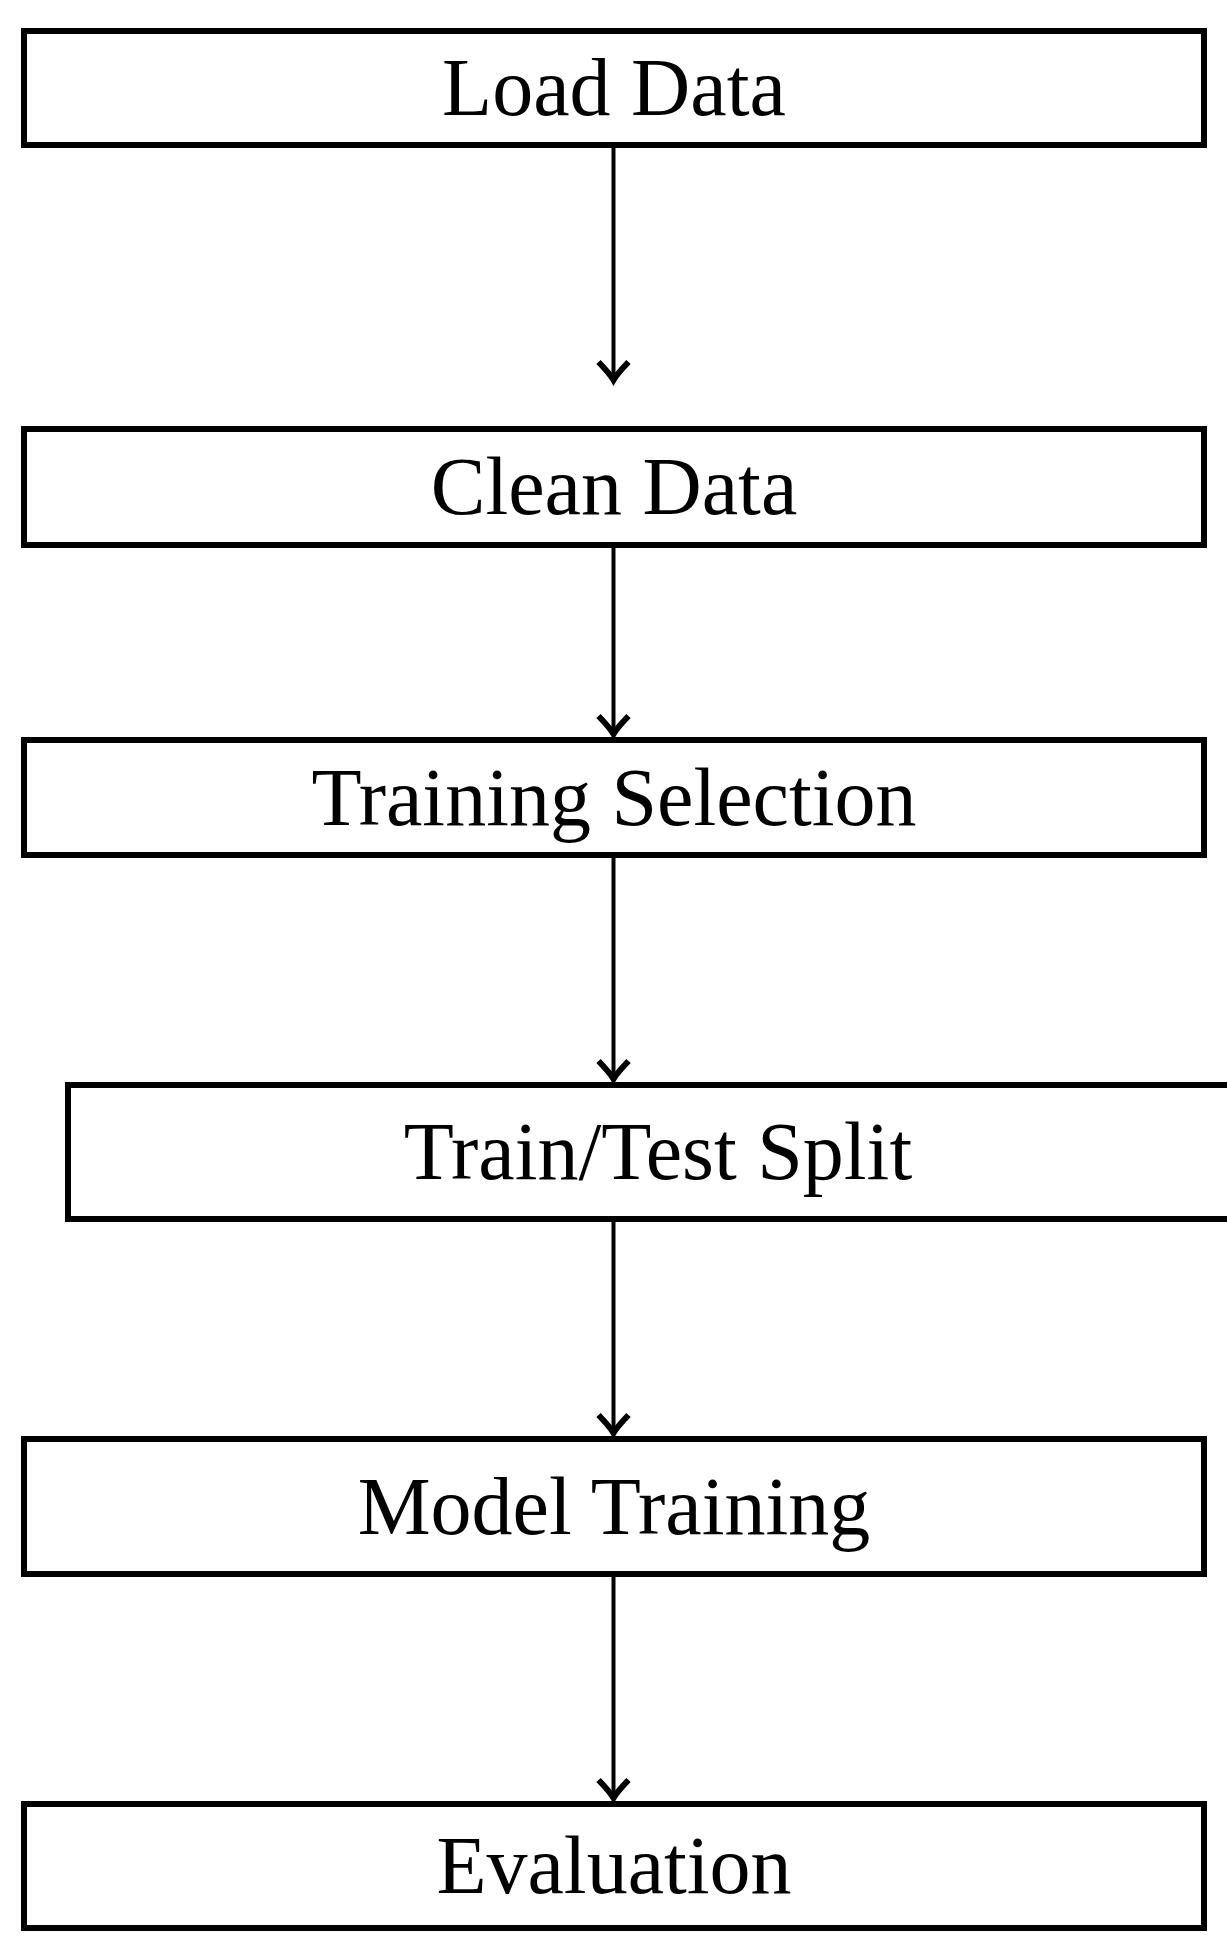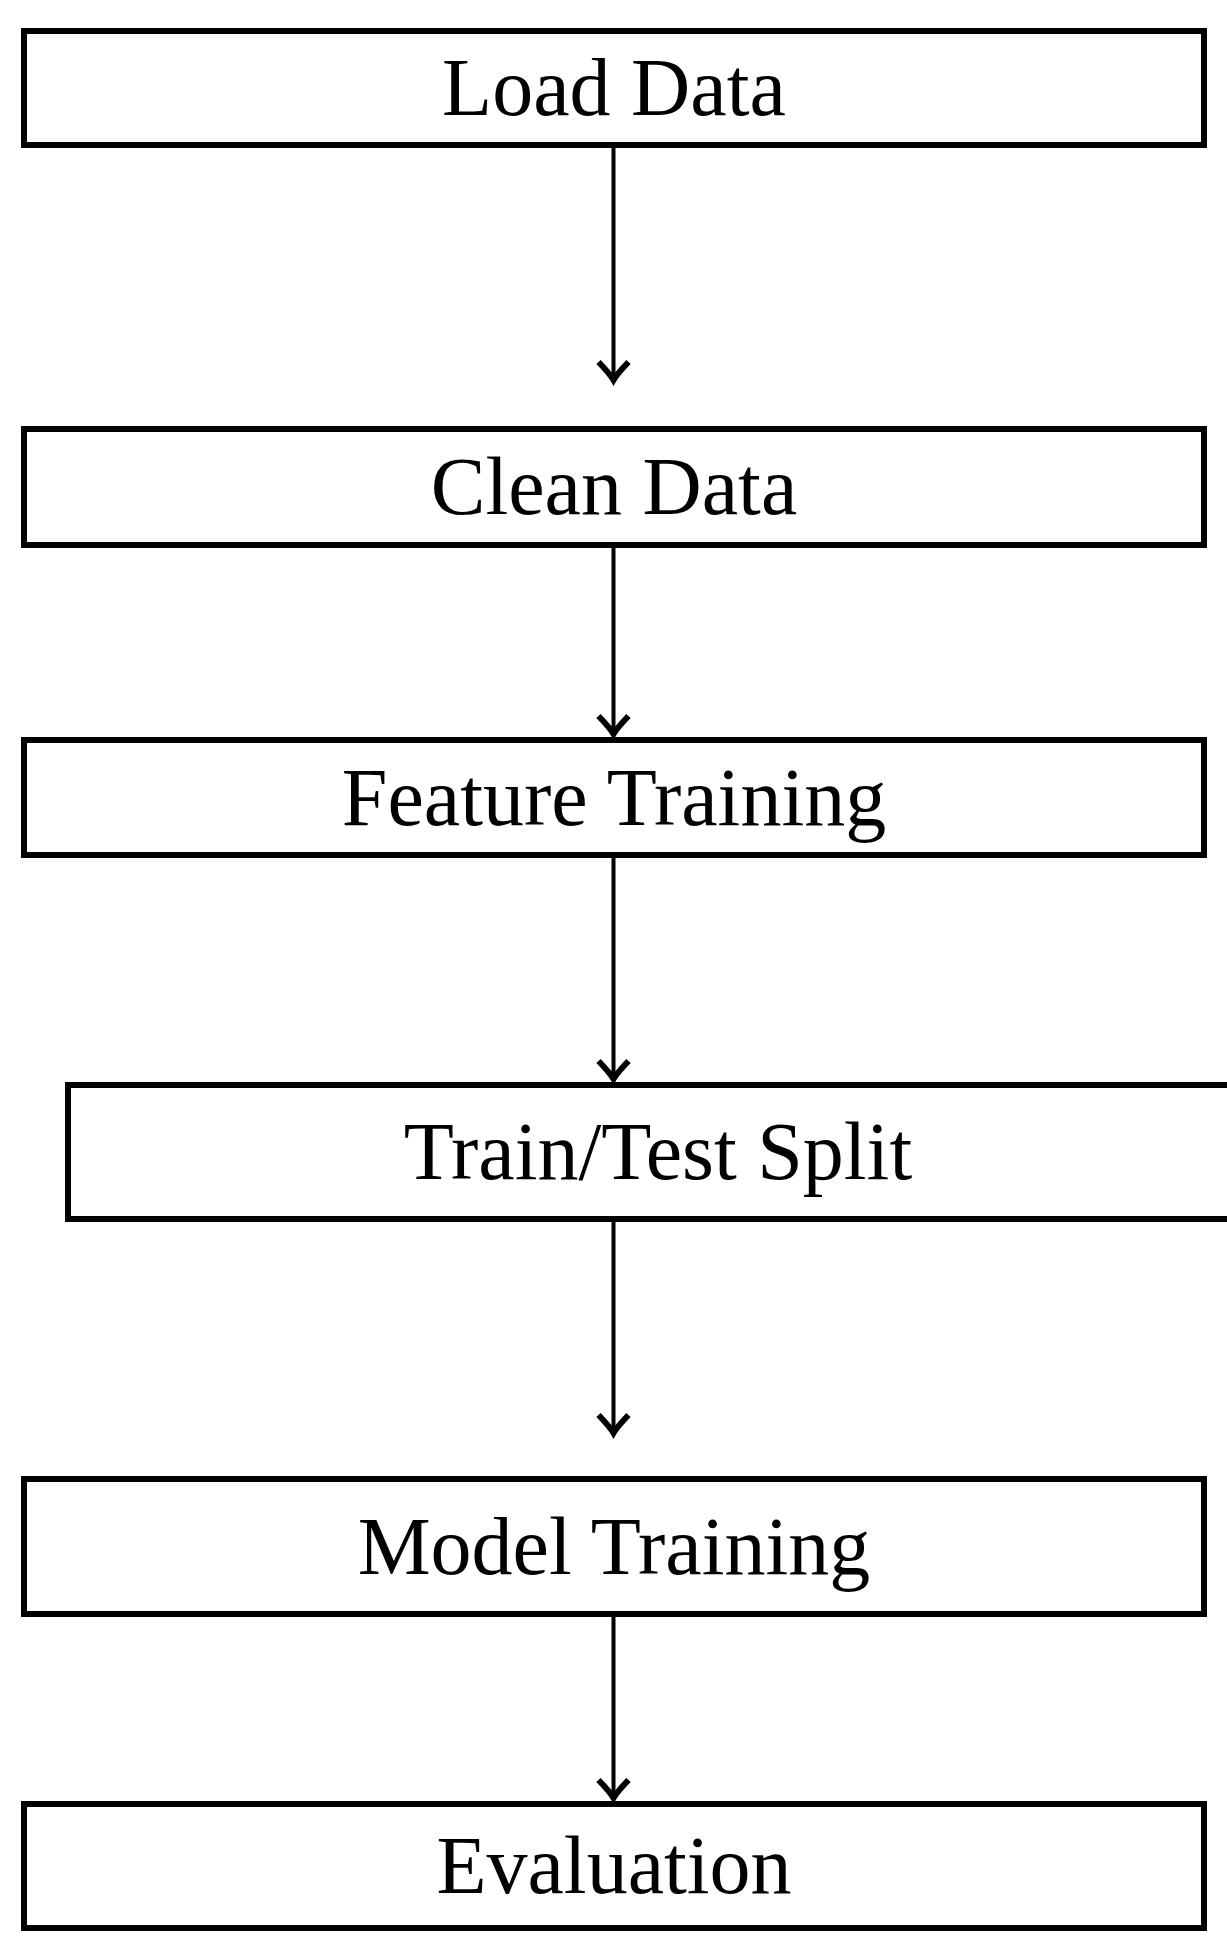--- a/index.html
+++ b/index.html
@@ -29,21 +29,21 @@
     text-align: center;
     font-size: 82px;
     line-height: 1;
     color: #000000;
     white-space: nowrap;
   }
   #box-load       { top: 28px;   height: 120px; }
   #box-clean      { top: 406px;  height: 122px; margin-top: 20px; }
   #box-feature    { top: 737px;  height: 121px; }
   #box-split      { top: 1082px; height: 140px; margin-left: 44px; }
-  #box-train      { top: 1436px; height: 141px; margin-top: 40px; }
+  #box-train      { top: 1436px; height: 141px; }
   #box-evaluation { top: 1801px; height: 130px; }
   #arrow-layer {
     position: absolute;
     left: 0;
     top: 0;
     width: 1227px;
     height: 1945px;
     pointer-events: none;
   }
   #arrow-layer line {
@@ -91,21 +91,21 @@
 
   <div id="box-load" class="flow-box">
     <span>Load Data</span>
   </div>
 
   <div id="box-clean" class="flow-box">
     <span>Clean Data</span>
   </div>
 
   <div id="box-feature" class="flow-box">
-    <span>Feature Training</span>
+    <span>Training Selection</span>
   </div>
 
   <div id="box-split" class="flow-box">
     <span>Train/Test Split</span>
   </div>
 
   <div id="box-train" class="flow-box">
     <span>Model Training</span>
   </div>
 

